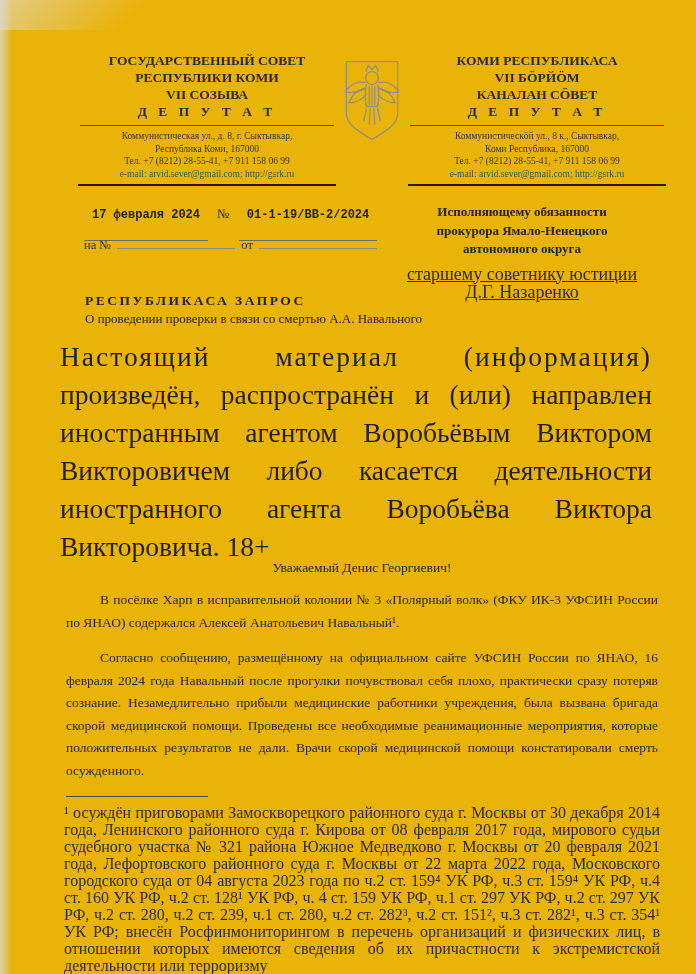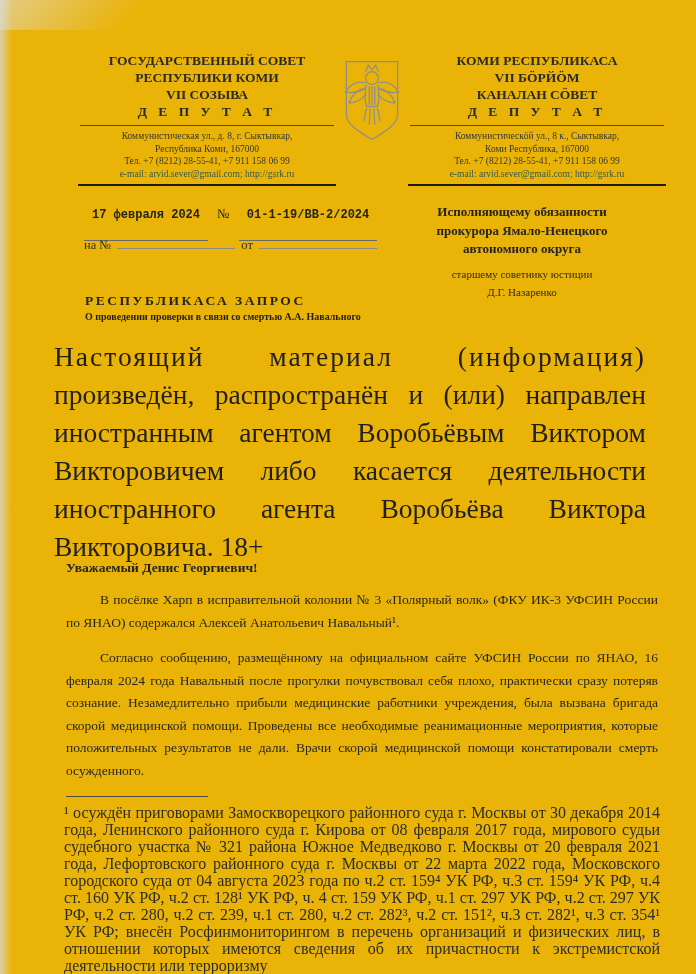--- a/index.html
+++ b/index.html
@@ -33,35 +33,35 @@
   .ref-top { font-family:"Liberation Mono","DejaVu Sans Mono",monospace; font-weight:bold; font-size:12px; }
   .u-date, .u-num { border-bottom:1px solid #6b6b6b; padding:0 8px 18px; }
   .no-sign { font-family:"Liberation Serif",serif; font-weight:normal; font-size:13px; padding:0 2px; }
   .ref-bottom { margin-top:15px; font-size:12.5px; color:#2e2e2e; }
   .blank-line { display:inline-block; width:118px; border-bottom:1px solid #8a8a8a; height:11px; margin:0 6px; }
 
   
   .recipient { position:absolute; left:372px; top:203px; width:300px; text-align:center;
                font-size:13px; line-height:18.5px; }
   .recipient-bold { font-weight:bold; }
-  .recipient-reg { margin-top:6px; font-size:11px; line-height:18px; color:#2d2d2d; }
+  .recipient-reg { margin-top:6px; font-size:18px; line-height:18px; color:#2d2d2d;text-decoration:underline; }
 
   
   .doc-title { position:absolute; left:85px; top:293px; font-weight:bold; font-size:13.5px; letter-spacing:2.5px; }
-  .doc-subject { position:absolute; left:85px; top:311px; font-weight:bold; font-size:10px; }
+  .doc-subject { position:absolute; left:85px; top:311px; font-weight:normal; font-size:13px; }
 
   
-  .fa-block { position:absolute; left:54px; top:338px; width:592px; color:#1f1f1f; }
+  .fa-block { position:absolute; left:60px; top:338px; width:592px; color:#1f1f1f; }
   .fa-line { font-size:27.5px; line-height:38px; text-align:justify; text-align-last:justify; }
   .fa-line.first { letter-spacing:2px; }
   .fa-line.last { text-align-last:left; }
 
   
-  .salutation { position:absolute; left:66px; top:560px; width:592px; 
-                font-weight:bold; font-size:13.5px; }
+  .salutation { position:absolute; left:66px; top:560px; width:592px; text-align:center;
+                font-weight:normal; font-size:13.5px; }
   .para { position:absolute; left:66px; width:592px; font-size:13.5px; line-height:22.5px;
           text-align:justify; text-indent:34px; color:#262626; }
   .para1 { top:589px; }
   .para2 { top:647px; }
   .para b { font-weight:normal; }
 
   
   .fn-rule { position:absolute; left:66px; top:796px; width:142px; border-top:1.5px solid #4a4a4a; }
   .footnote { position:absolute; left:64px; top:804px; width:596px; font-size:16px;
               line-height:17px; text-align:justify; color:#2c2c2c; }

